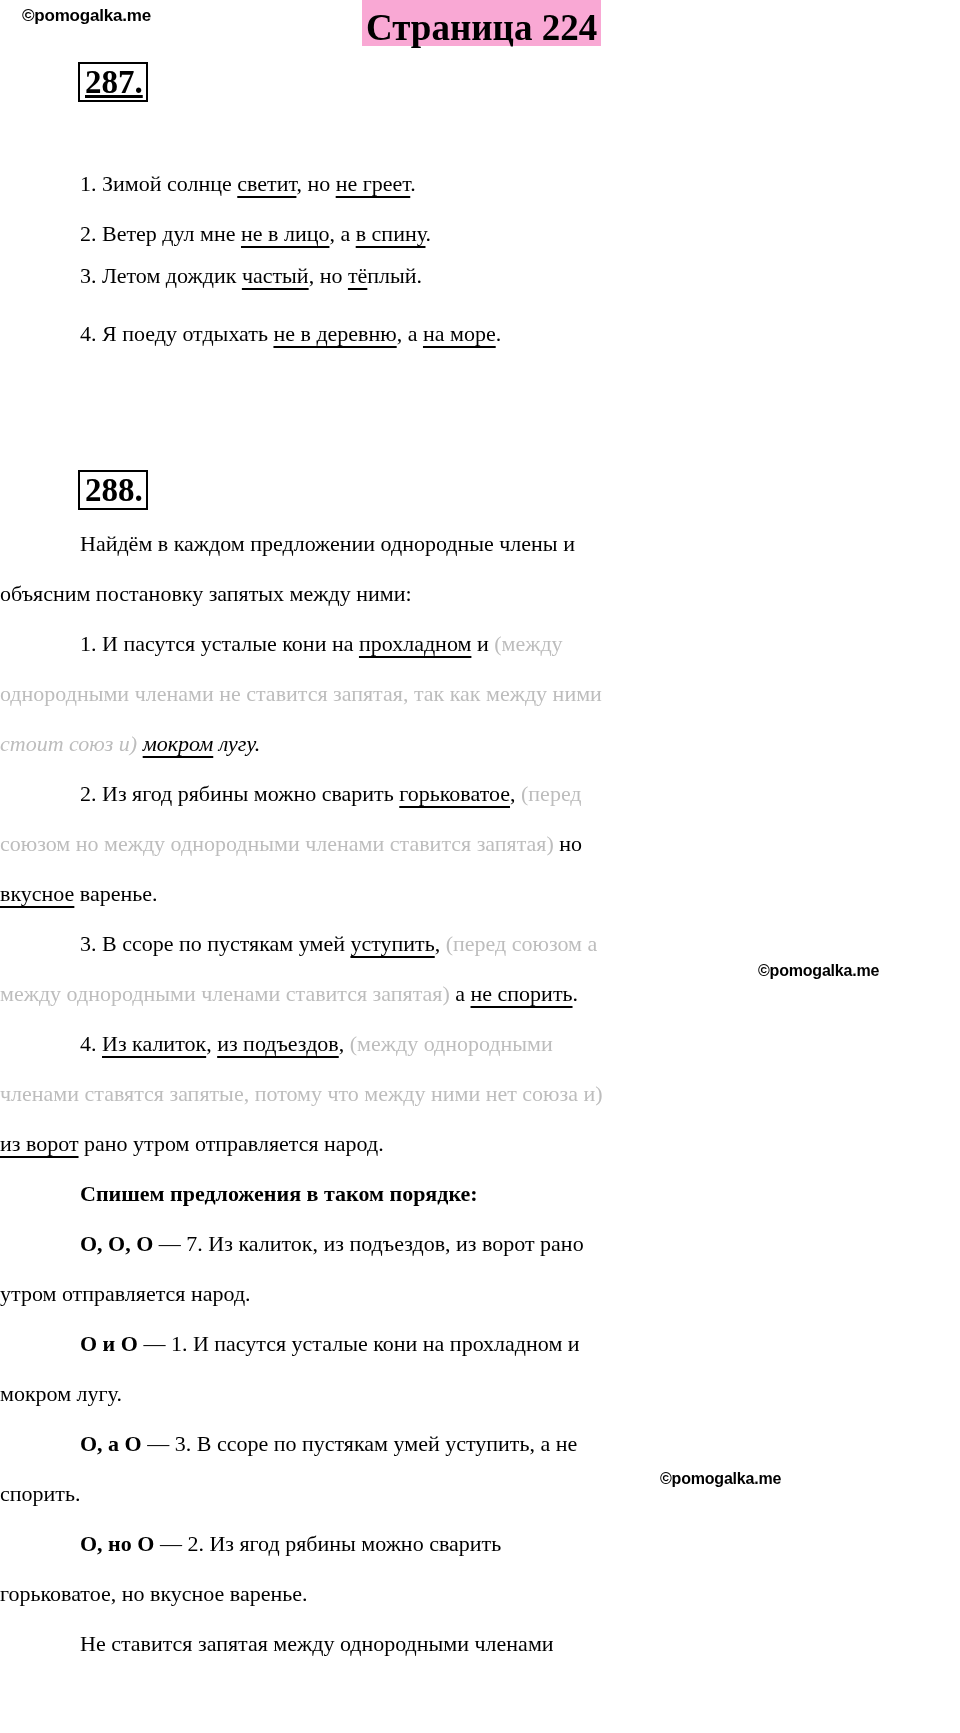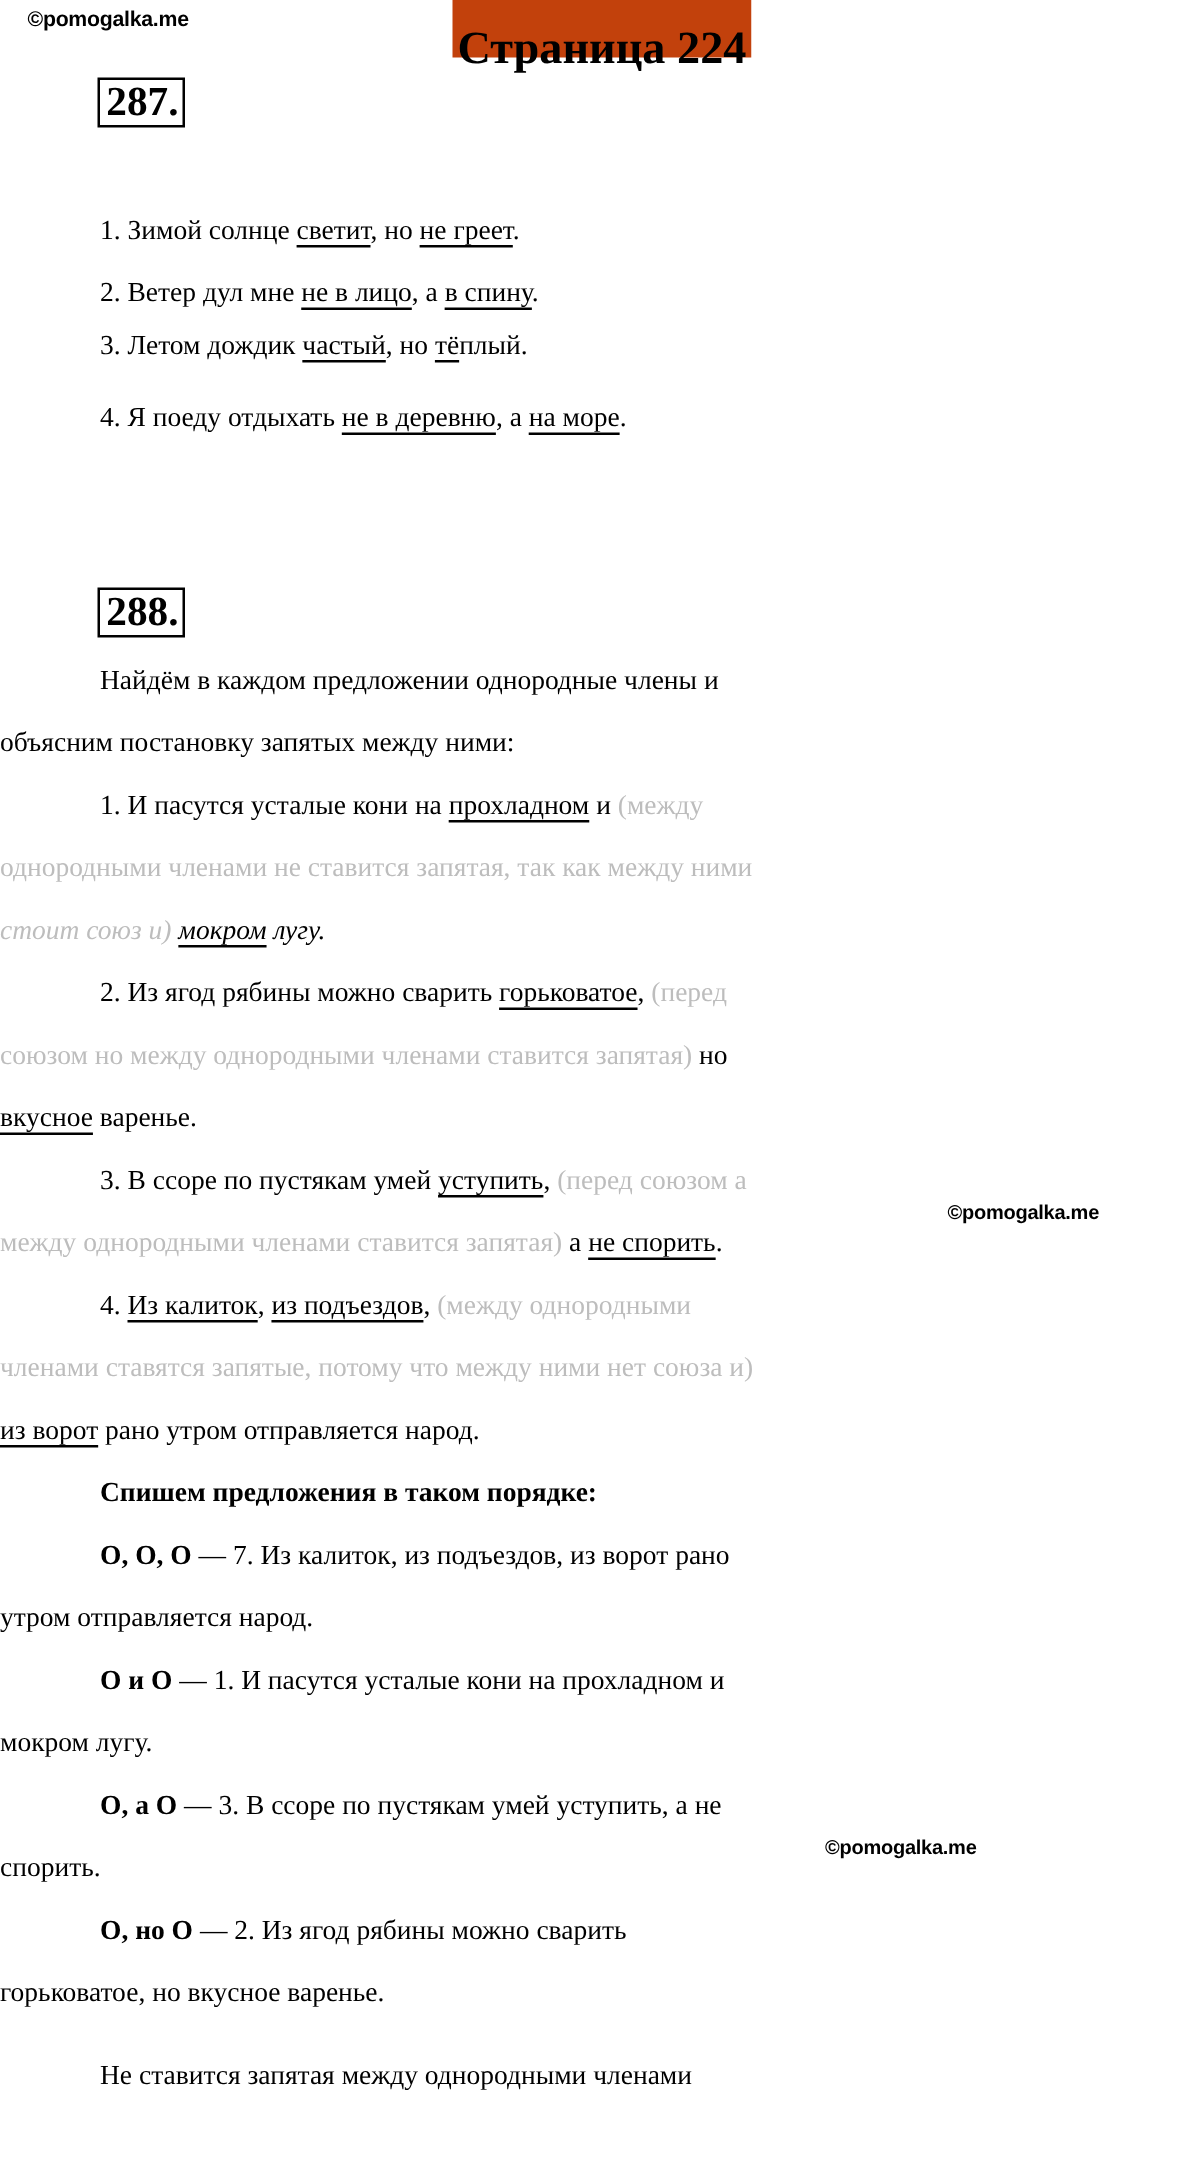--- a/index.html
+++ b/index.html
@@ -18,22 +18,22 @@
       font-size: 17px;
       color: #000000;
       letter-spacing: -0.2px;
       white-space: nowrap;
     }
     .page-title {
       position: absolute;
       left: 362px;
       top: 0px;
       height: 46px;
-      padding: 16px 4px;
-      background: #c2410c;
+      padding: 5px 4px;
+      background: #f9a8d4;
       font-weight: bold;
       font-size: 37px;
       line-height: 46px;
       white-space: nowrap;
     }
     .task-number {
       position: absolute;
       left: 78px;
       height: 40px;
       padding: 0 3px 0 5px;
@@ -59,21 +59,21 @@
 </head>
 <body>
 
 <div class="watermark" style="left:22px; top:6px;">©pomogalka.me</div>
 <div class="watermark" style="left:758px; top:962px; font-size:16px;">©pomogalka.me</div>
 <div class="watermark" style="left:660px; top:1470px; font-size:16px;">©pomogalka.me</div>
 
 <div class="page-title">Страница 224</div>
 
 <section>
-  <div class="task-number" style="top:62px;">287.</div>
+  <div class="task-number" style="top:62px;text-decoration:underline;">287.</div>
 
   <div class="line" style="left:80px; top:158px;">
     <span>1.</span>
     <span>Зимой солнце </span><span class="u">светит</span><span>, но </span><span class="u">не греет</span><span>.</span>
   </div>
 
   <div class="line" style="left:80px; top:208px;">
     <span>2.</span>
     <span>Ветер дул мне </span><span class="u">не в лицо</span><span>, а </span><span class="u">в спину</span><span>.</span>
   </div>
@@ -143,15 +143,15 @@
   <div class="line ind" style="top:1418px;">
     <span class="b">О, а О</span><span> — 3. В ссоре по пустякам умей уступить, а не</span>
   </div>
   <div class="line" style="top:1468px;">спорить.</div>
 
   <div class="line ind" style="top:1518px;">
     <span class="b">О, но О</span><span> — 2. Из ягод рябины можно сварить</span>
   </div>
   <div class="line" style="top:1568px;">горьковатое, но вкусное варенье.</div>
 
-  <div class="line ind" style="top:1618px;margin-top:16px;">Не ставится запятая между однородными членами</div>
+  <div class="line ind" style="top:1618px;">Не ставится запятая между однородными членами</div>
   <div class="line" style="top:1725px;">предложения, если между ними стоит союз и.</div>
 </section>
 
 </body></html>

